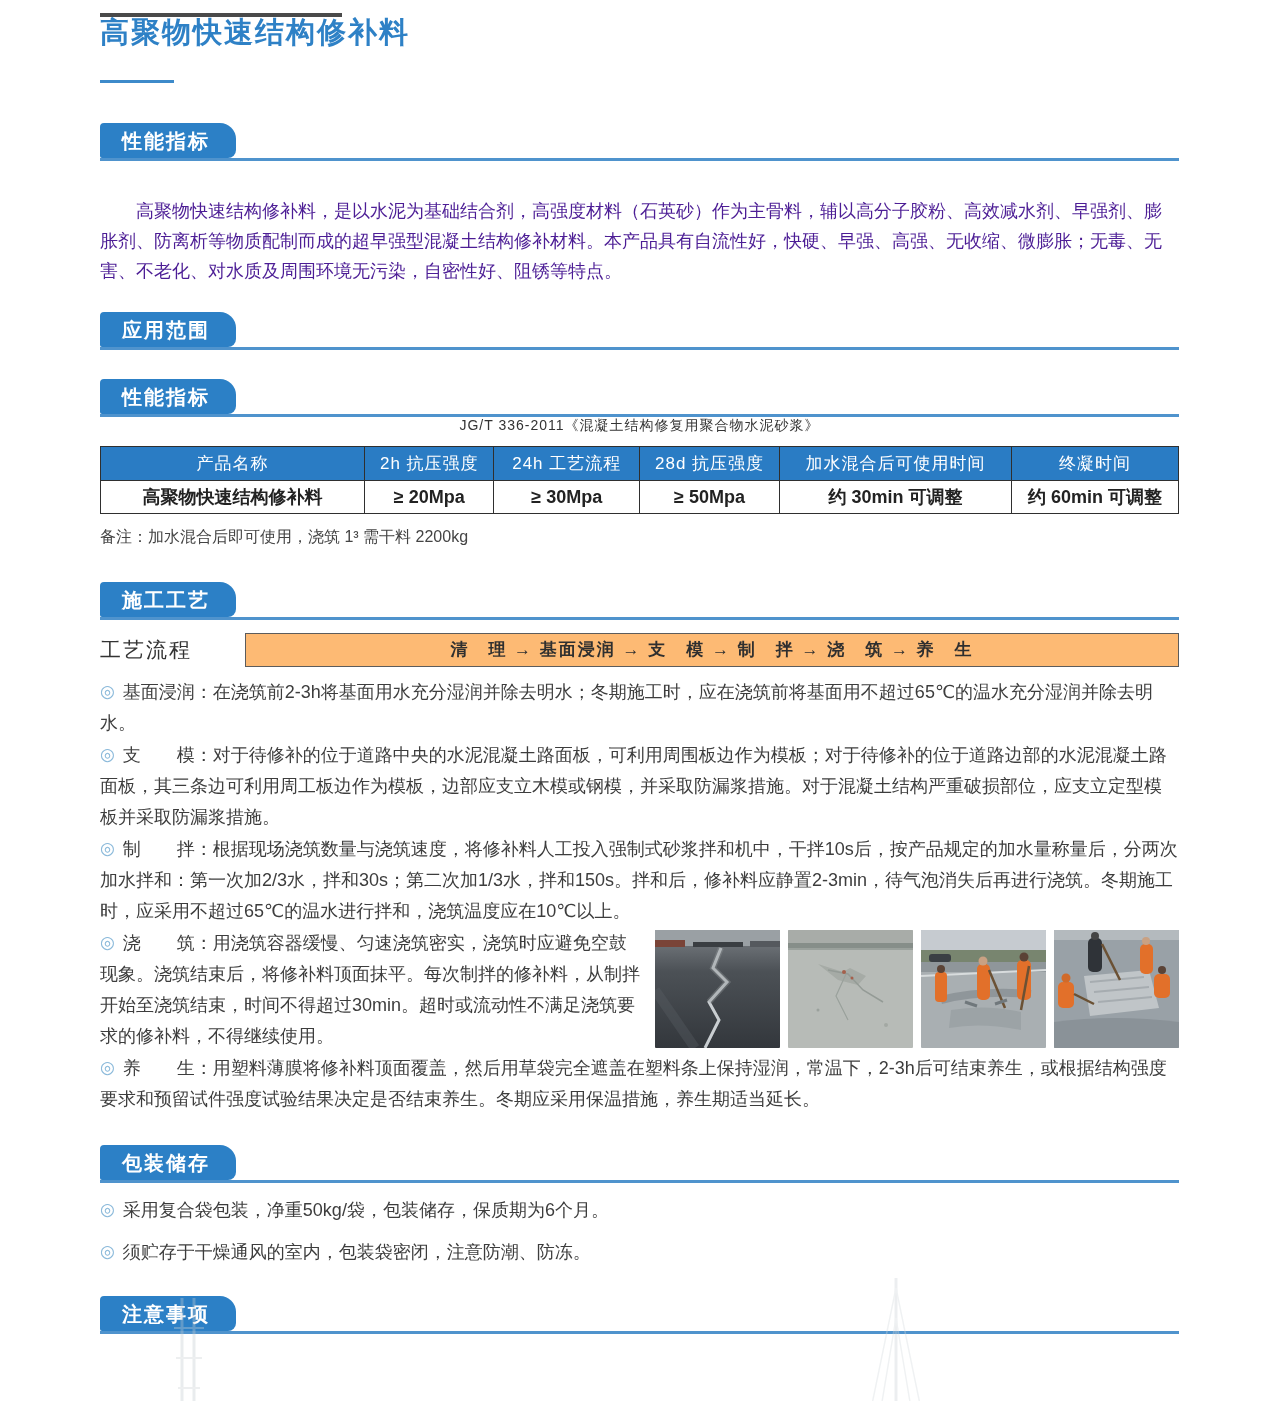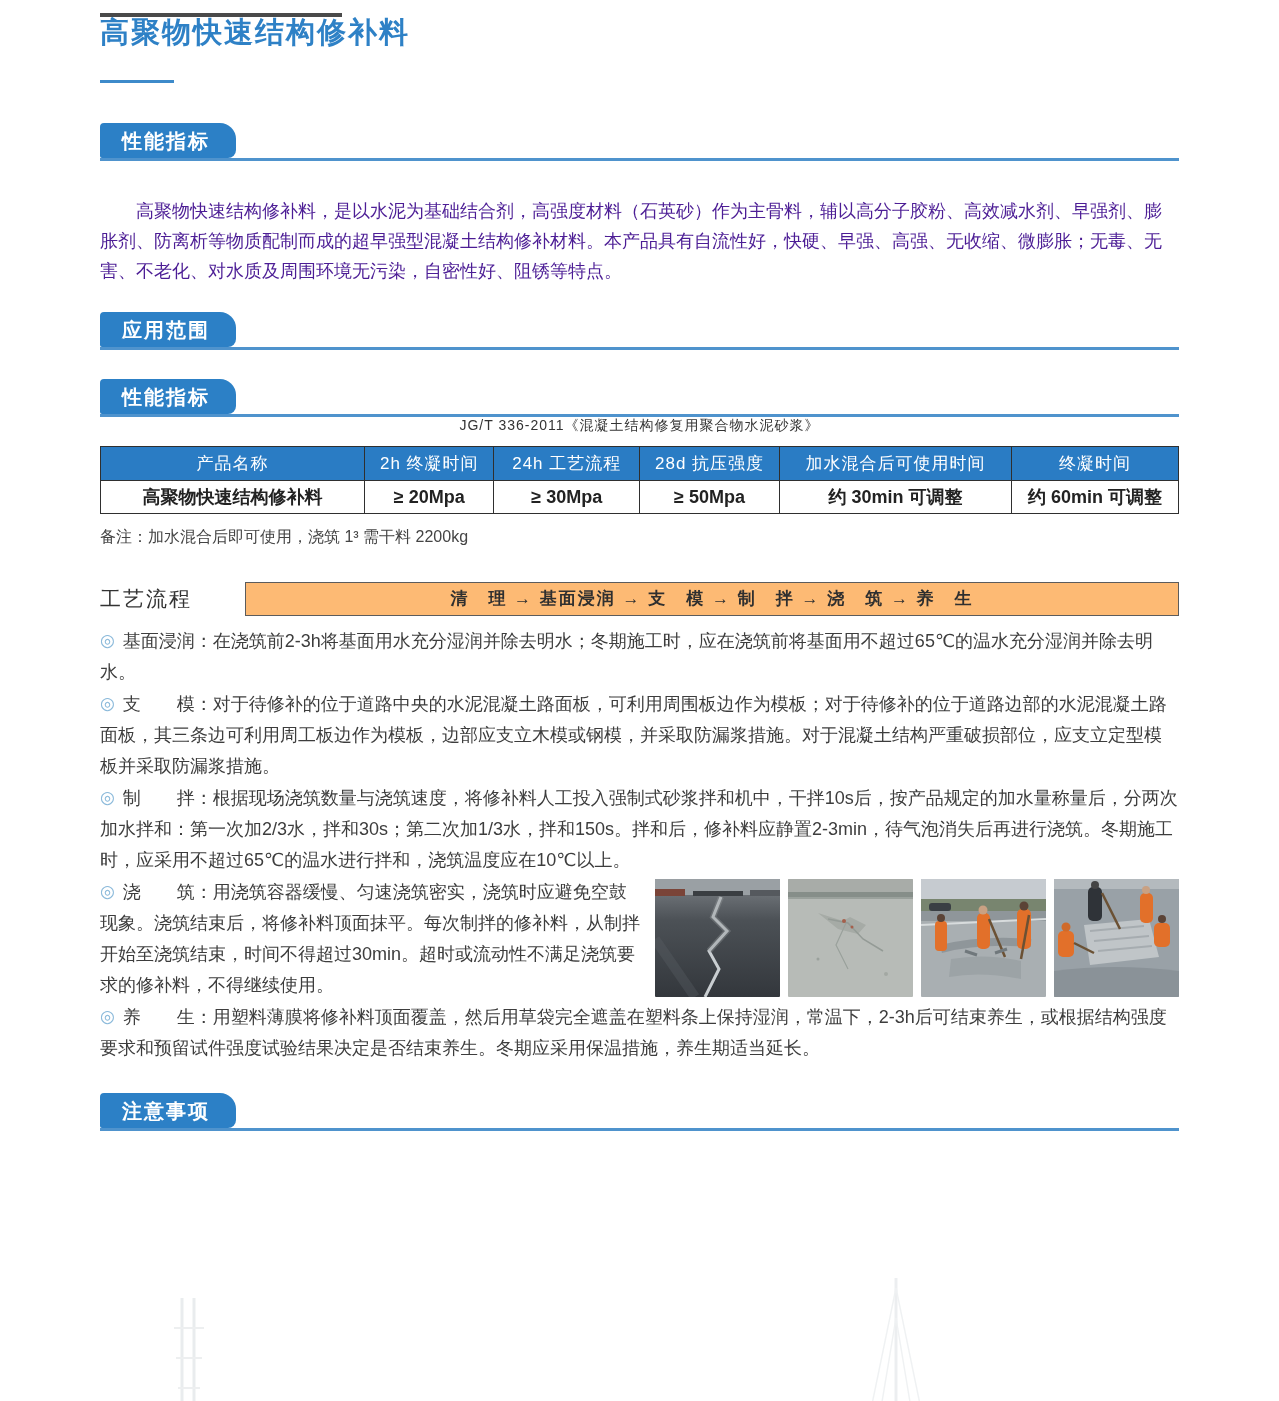--- a/index.html
+++ b/index.html
@@ -28,21 +28,21 @@
 
   .standard { text-align:center; font-size:14px; color:#333; letter-spacing:1px; }
 
   table.perf { width:100%; border-collapse:collapse; margin-top:11px;padding-left:32px; }
   table.perf th { background:#2a7cc4; color:#fff; font-size:17px; font-weight:400;
     border:1px solid #2f2f2f; padding:5px 4px; letter-spacing:1px; }
   table.perf td { border:1px solid #2f2f2f; text-align:center; font-size:18px;
     font-weight:600; color:#222; padding:4px 4px; }
   .note { font-size:16px; color:#444; margin-top:13px; }
 
-  .flow-row { display:flex; align-items:center; margin-top:1px; }
+  .flow-row { display:flex; align-items:center; margin-top:13px; }
   .flow-label { font-size:21px; color:#333; width:145px; letter-spacing:2px; }
   .flow-box { flex:1; border:1px solid #5c5c5c; text-align:center; font-size:17px; font-weight:700;
     color:#2f2f2f; padding:4px 0 5px; letter-spacing:2px; background:#fdba74; }
 
   .steps { margin-top:9px; }
   .step { font-size:18px; line-height:31px; color:#3d3d3d; }
 
   .photos { float:right; width:524px; margin:3px 0 4px 13px; display:flex; gap:8px; }
   .photos svg { display:block; border-radius:1px; }
 
@@ -95,40 +95,43 @@
           <col style="width:24.5%">
             <col style="width:12%">
             <col style="width:13.5%">
           <col style="width:13%">
             <col style="width:21.5%">
             <col style="width:15.5%">
         </colgroup>
         <tbody>
             <tr>
           <th>产品名称</th>
-          <th>2h 终凝时间</th>
+          <th>2h 抗压强度</th>
           <th>24h 工艺流程</th>
           <th>28d 抗压强度</th>
           <th>加水混合后可使用时间</th>
           <th>终凝时间</th>
         </tr>
         <tr>
           <td>高聚物快速结构修补料</td>
           <td>≥ 20Mpa</td>
           <td>≥ 30Mpa</td>
           <td>≥ 50Mpa</td>
           <td>约 30min 可调整</td>
           <td>约 60min 可调整</td>
         </tr>
       </tbody>
         </table>
       <p class="note">备注：加水混合后即可使用，浇筑 1³ 需干料 2200kg</p>
     </section>
 
     <section class="mt-proc">
+      <div class="sec-head">
+        <span class="sec-tab">施工工艺</span>
+      </div>
       <div class="flow-row">
         <div class="flow-label">工艺流程</div>
         <div class="flow-box">清　理 → 基面浸润 → 支　模 → 制　拌 → 浇　筑 → 养　生</div>
       </div>
       <div class="steps">
         <p class="step"><span class="ring">◎</span><span>基面浸润：在浇筑前2-3h将基面用水充分湿润并除去明水；冬期施工时，应在浇筑前将基面用不超过65℃的温水充分湿润并除去明水。</span></p>
         <p class="step"><span class="ring">◎</span><span>支　　模：对于待修补的位于道路中央的水泥混凝土路面板，可利用周围板边作为模板；对于待修补的位于道路边部的水泥混凝土路面板，其三条边可利用周工板边作为模板，边部应支立木模或钢模，并采取防漏浆措施。对于混凝土结构严重破损部位，应支立定型模板并采取防漏浆措施。</span></p>
         <p class="step"><span class="ring">◎</span><span>制　　拌：根据现场浇筑数量与浇筑速度，将修补料人工投入强制式砂浆拌和机中，干拌10s后，按产品规定的加水量称量后，分两次加水拌和：第一次加2/3水，拌和30s；第二次加1/3水，拌和150s。拌和后，修补料应静置2-3min，待气泡消失后再进行浇筑。冬期施工时，应采用不超过65℃的温水进行拌和，浇筑温度应在10℃以上。</span></p>
 
         <div class="photos">
@@ -206,20 +209,29 @@
             <path d="M20 64 L40 74" stroke="#6b5134" stroke-width="2.5"></path>
             <path d="M0 92 Q60 84 125 92 L125 118 L0 118 Z" fill="#8a9298"></path>
           </svg>
         </div>
 
         <p class="step"><span class="ring">◎</span><span>浇　　筑：用浇筑容器缓慢、匀速浇筑密实，浇筑时应避免空鼓现象。浇筑结束后，将修补料顶面抹平。每次制拌的修补料，从制拌开始至浇筑结束，时间不得超过30min。超时或流动性不满足浇筑要求的修补料，不得继续使用。</span></p>
         <p class="step"><span class="ring">◎</span><span>养　　生：用塑料薄膜将修补料顶面覆盖，然后用草袋完全遮盖在塑料条上保持湿润，常温下，2-3h后可结束养生，或根据结构强度要求和预留试件强度试验结果决定是否结束养生。冬期应采用保温措施，养生期适当延长。</span></p>
       </div>
     </section>
 
+    <section class="mt-pack" style="clear:both;">
+      <div class="sec-head">
+        <span class="sec-tab">包装储存</span>
+      </div>
+      <div class="pack-list">
+        <span class="bullet-line"><span class="ring">◎</span><span>采用复合袋包装，净重50kg/袋，包装储存，保质期为6个月。</span></span>
+        <span class="bullet-line"><span class="ring">◎</span><span>须贮存于干燥通风的室内，包装袋密闭，注意防潮、防冻。</span></span>
+      </div>
+    </section>
 
     <section class="mt-note">
       <div class="sec-head">
         <span class="sec-tab">注意事项</span>
       </div>
       <div class="notes-grid">
         <div class="notes-row">
           <div class="bullet-line col-l"></div>
           <div class="bullet-line col-r"></div>
         </div>

